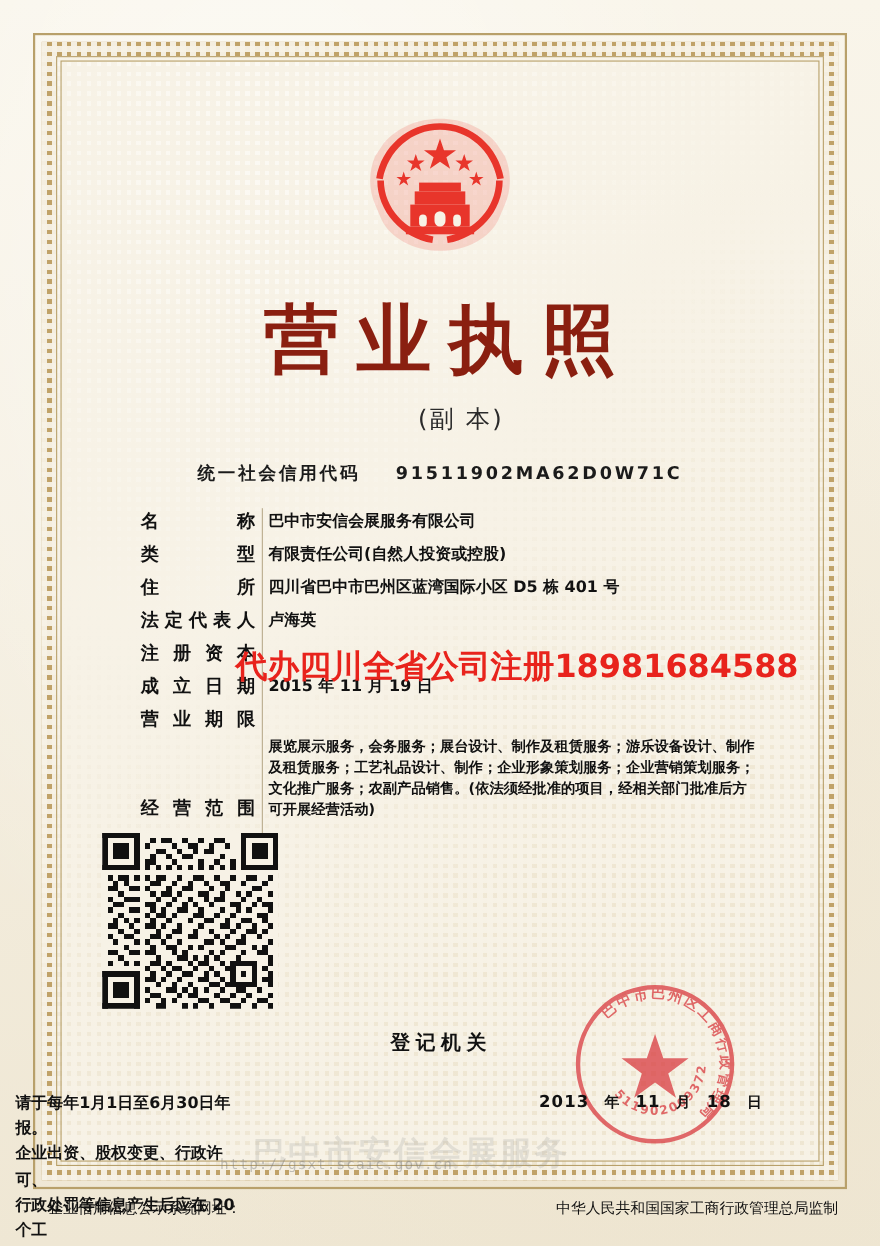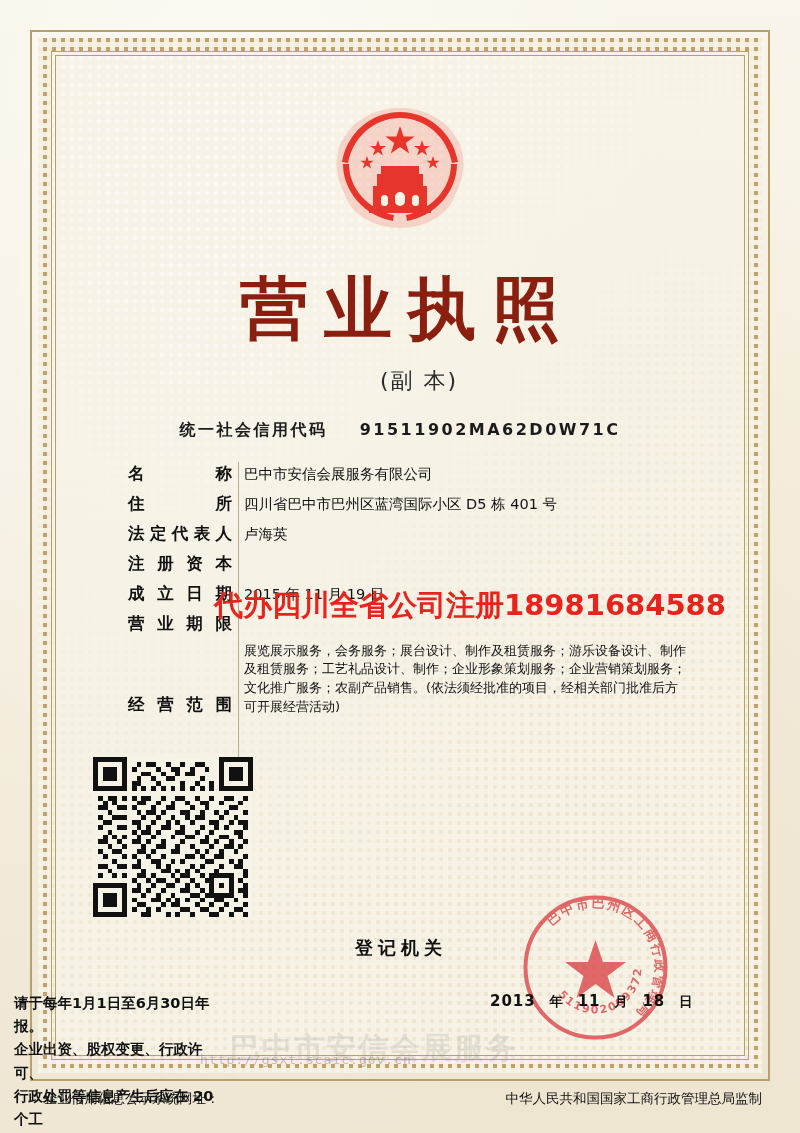--- a/index.html
+++ b/index.html
@@ -131,21 +131,21 @@
     text-align: justify;
     text-align-last: justify;
     padding-right: 4px;
     box-sizing: border-box;
     line-height: 1.45;
   }
   .field-value {
     flex: 1;
     font-family: "DejaVu Sans", sans-serif;
     font-size: 14.5px;
-    font-weight: normal;
+    font-weight: bold;
     color: #111;
     line-height: 1.5;
     padding-left: 8px;
   }
   .field-value.small {
     font-size: 13px;
     line-height: 1.45;
   }
   .vline {
     position: absolute;
@@ -309,20 +309,24 @@
     <span style="display:inline-block;width:16px"></span>
     <span>91511902MA62D0W71C</span>
   </div>
 
   <div class="vline"></div>
 
   <div class="fields">
     <div class="field-row">
       <div class="field-label">名称</div>
       <div class="field-value">巴中市安信会展服务有限公司</div>
+    </div>
+    <div class="field-row">
+      <div class="field-label">类型</div>
+      <div class="field-value">有限责任公司(自然人投资或控股)</div>
     </div>
     <div class="field-row">
       <div class="field-label">住所</div>
       <div class="field-value">四川省巴中市巴州区蓝湾国际小区 D5 栋 401 号</div>
     </div>
     <div class="field-row">
       <div class="field-label">法定代表人</div>
       <div class="field-value">卢海英</div>
     </div>
     <div class="field-row">

